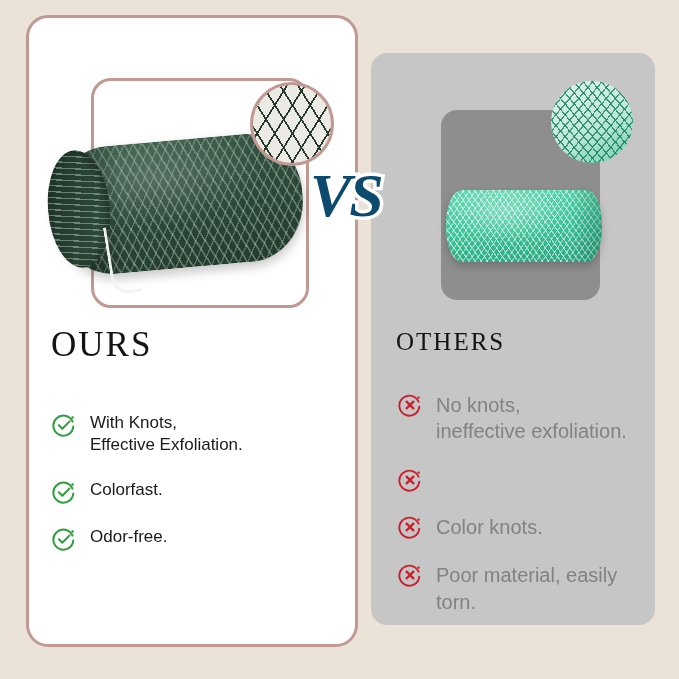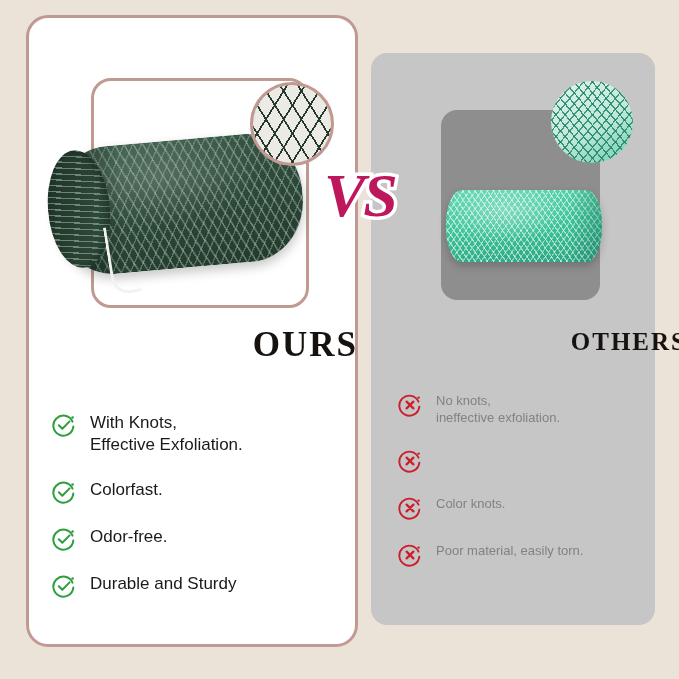--- a/index.html
+++ b/index.html
@@ -190,43 +190,44 @@
     position: absolute;
     inset: -25%;
     background-image:
       repeating-linear-gradient(50deg, rgba(30,130,100,0.85) 0 1.3px, rgba(0,0,0,0) 1.3px 7px),
       repeating-linear-gradient(-50deg, rgba(30,130,100,0.8) 0 1.3px, rgba(0,0,0,0) 1.3px 7px);
   }
 
   
   .vs-badge {
     position: absolute;
-    left: 324px;
+    left: 310px;
     top: 164px;
     font-family: "Liberation Serif", serif;
     font-weight: bold;
     font-style: italic;
     font-size: 62px;
     line-height: 1;
-    color: #be185d;
+    color: #0c4a6e;
     -webkit-text-stroke: 7px #ffffff;
     paint-order: stroke fill;
     letter-spacing: -2px;
     z-index: 9;
     white-space: nowrap;
   }
 
   
   .heading {
     position: absolute;
     font-family: "Liberation Serif", serif;
-    font-weight: bold;
+    font-weight: normal;
     color: #16120f;
-    text-align: right;
+    text-align: left;
     letter-spacing: 2px;
+    padding-left: 25px;
   }
   .heading-ours {
     left: 26px;
     top: 325px;
     width: 332px;
     font-size: 35px;
   }
   .heading-others {
     left: 371px;
     top: 328px;
@@ -263,21 +264,21 @@
     line-height: 1.32;
     white-space: pre-line;
   }
   .list-ours .item-text {
     color: #1a1a1a;
     font-weight: normal;
   }
   .list-others .item-text {
     color: #828282;
     font-weight: normal;
-    font-size: 13px;
+    font-size: 20px;
   }
 </style>
 </head>
 <body>
 
 <div id="stage">
 
   <div class="ours-card">
     <div class="ours-frame"></div>
   </div>
@@ -321,30 +322,20 @@
       <span class="icon-wrap">
         <svg width="24" height="24" viewBox="0 0 24 24">
           <path d="M20.5 8.6 A10 10 0 1 0 21.3 13.6" fill="none" stroke="#2e9e3f" stroke-width="2" stroke-linecap="round"></path>
           <circle cx="20.6" cy="4.6" r="1.25" fill="#2e9e3f"></circle>
           <path d="M6.8 12.3 L10.3 15.8 L17.6 8.4" fill="none" stroke="#2e9e3f" stroke-width="2" stroke-linecap="round" stroke-linejoin="round"></path>
         </svg>
       </span>
       <span class="item-text">Odor-free.</span>
     </div>
 
-    <div class="list-item">
-      <span class="icon-wrap">
-        <svg width="24" height="24" viewBox="0 0 24 24">
-          <path d="M20.5 8.6 A10 10 0 1 0 21.3 13.6" fill="none" stroke="#2e9e3f" stroke-width="2" stroke-linecap="round"></path>
-          <circle cx="20.6" cy="4.6" r="1.25" fill="#2e9e3f"></circle>
-          <path d="M6.8 12.3 L10.3 15.8 L17.6 8.4" fill="none" stroke="#2e9e3f" stroke-width="2" stroke-linecap="round" stroke-linejoin="round"></path>
-        </svg>
-      </span>
-      <span class="item-text">Durable and Sturdy</span>
-    </div>
 
   </div>
 
   <div class="others-panel"></div>
   <div class="others-photo"></div>
   <div class="others-roll"></div>
 
   <div class="others-zoom">
     <div class="others-zoom-net"></div>
   </div>

